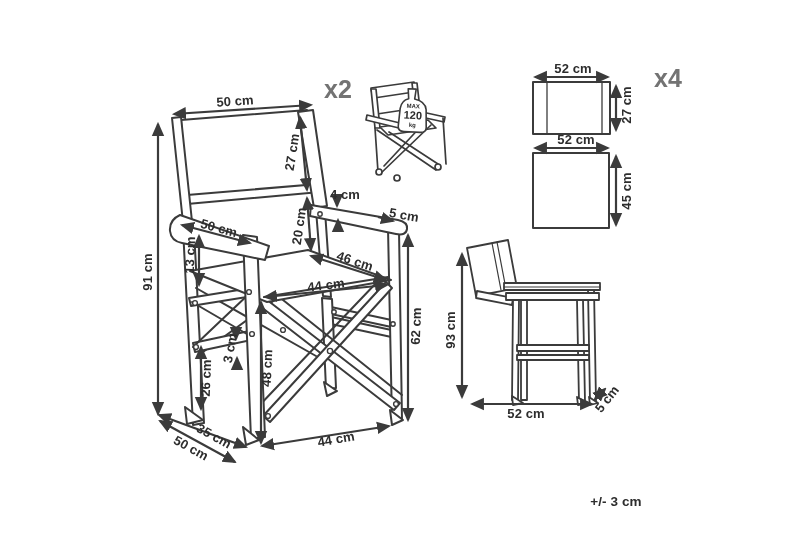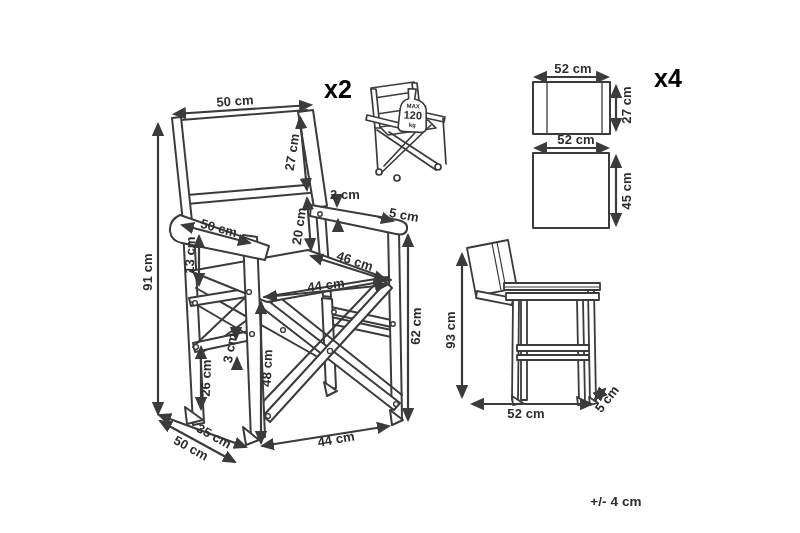--- a/index.html
+++ b/index.html
@@ -6,21 +6,21 @@
   .stage{
     position:relative;width:800px;height:533px;background:#ffffff;
     font-family:"Liberation Sans",sans-serif;overflow:hidden;
   }
   .stage svg{position:absolute;left:0;top:0;display:block;}
   .dim{
     position:absolute;font-weight:700;font-size:13px;color:#2d2d2d;
     white-space:nowrap;transform:translate(-50%,-50%) rotate(var(--r,0deg));
     letter-spacing:.1px;line-height:1;
   }
-  .qty{font-size:25px;color:#000000;}
+  .qty{font-size:25px;color:#737373;}
   .tol{font-size:13.5px;}
 </style>
 </head>
 <body>
 
 <div class="stage">
 
   <svg width="800" height="533" viewBox="0 0 800 533">
     <defs>
       <marker id="ar" viewBox="0 0 10 10" refX="8.5" refY="5" markerWidth="6.4" markerHeight="6.4" orient="auto-start-reverse">
@@ -159,21 +159,21 @@
       <path d="M616,156 L616,225" marker-start="url(#ar)" marker-end="url(#ar)"></path>
       <path d="M462,254 L462,397" marker-start="url(#ar)" marker-end="url(#ar)"></path>
       <path d="M472,404 L592,404" marker-start="url(#ar)" marker-end="url(#ar)"></path>
       <path d="M595,399 L605,389" marker-start="url(#ar)" marker-end="url(#ar)"></path>
     </g>
   </svg>
 
   <div class="dim" style="left:235px;top:101px;--r:-4deg">50 cm</div>
   <div class="dim" style="left:292px;top:152px;--r:-81deg">27 cm</div>
   <div class="dim" style="left:147px;top:272px;--r:-90deg">91 cm</div>
-  <div class="dim" style="left:345px;top:194px;--r:0deg">2 cm</div>
+  <div class="dim" style="left:345px;top:194px;--r:0deg">4 cm</div>
   <div class="dim" style="left:299px;top:226px;--r:-82deg">20 cm</div>
   <div class="dim" style="left:219px;top:228px;--r:15deg">50 cm</div>
   <div class="dim" style="left:404px;top:215px;--r:10deg">5 cm</div>
   <div class="dim" style="left:190px;top:255px;--r:-88deg">13 cm</div>
   <div class="dim" style="left:355px;top:261px;--r:18deg">46 cm</div>
   <div class="dim" style="left:326px;top:285px;--r:-7deg">44 cm</div>
   <div class="dim" style="left:416px;top:326px;--r:-88deg">62 cm</div>
   <div class="dim" style="left:230px;top:348px;--r:-80deg">3 cm</div>
   <div class="dim" style="left:206px;top:378px;--r:-88deg">26 cm</div>
   <div class="dim" style="left:267px;top:368px;--r:-87deg">48 cm</div>
@@ -186,14 +186,14 @@
 
   <div class="dim" style="left:573px;top:68px;--r:0deg">52 cm</div>
   <div class="dim" style="left:626px;top:105px;--r:-90deg">27 cm</div>
   <div class="dim" style="left:576px;top:139px;--r:0deg">52 cm</div>
   <div class="dim" style="left:626px;top:191px;--r:-90deg">45 cm</div>
 
   <div class="dim" style="left:450px;top:330px;--r:-90deg">93 cm</div>
   <div class="dim" style="left:526px;top:413px;--r:0deg">52 cm</div>
   <div class="dim" style="left:607px;top:399px;--r:-52deg">5 cm</div>
 
-  <div class="dim tol" style="left:616px;top:502px">+/- 4 cm</div>
+  <div class="dim tol" style="left:616px;top:502px">+/- 3 cm</div>
 </div>
 
 </body></html>

